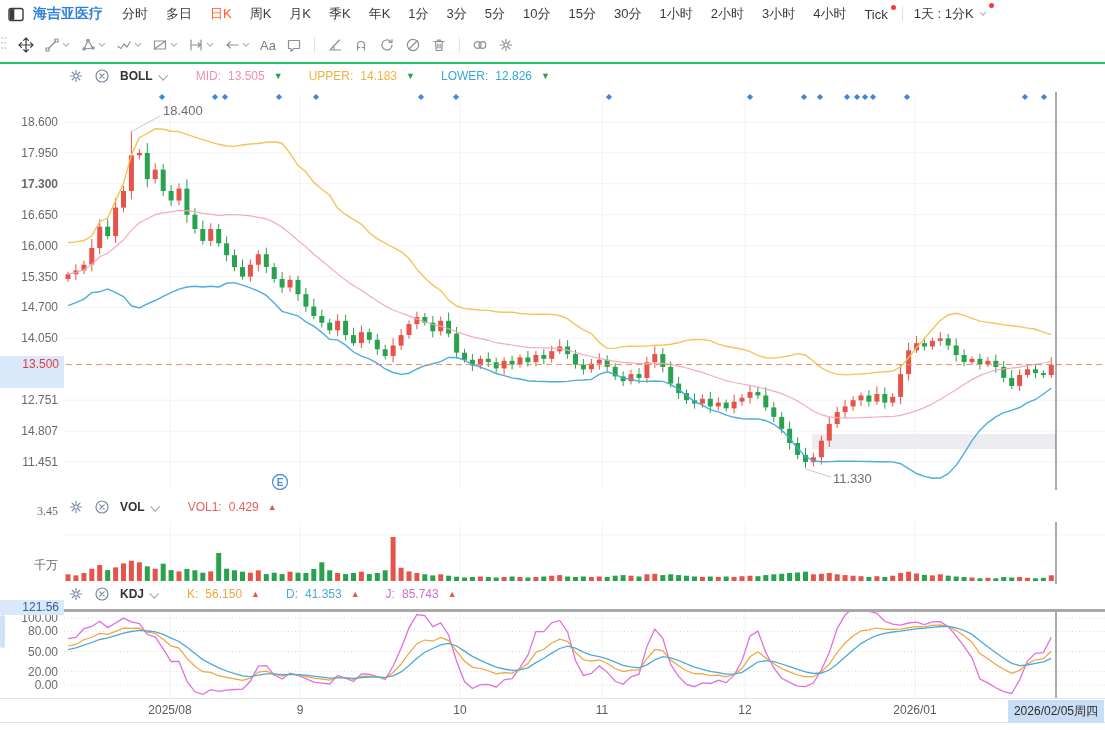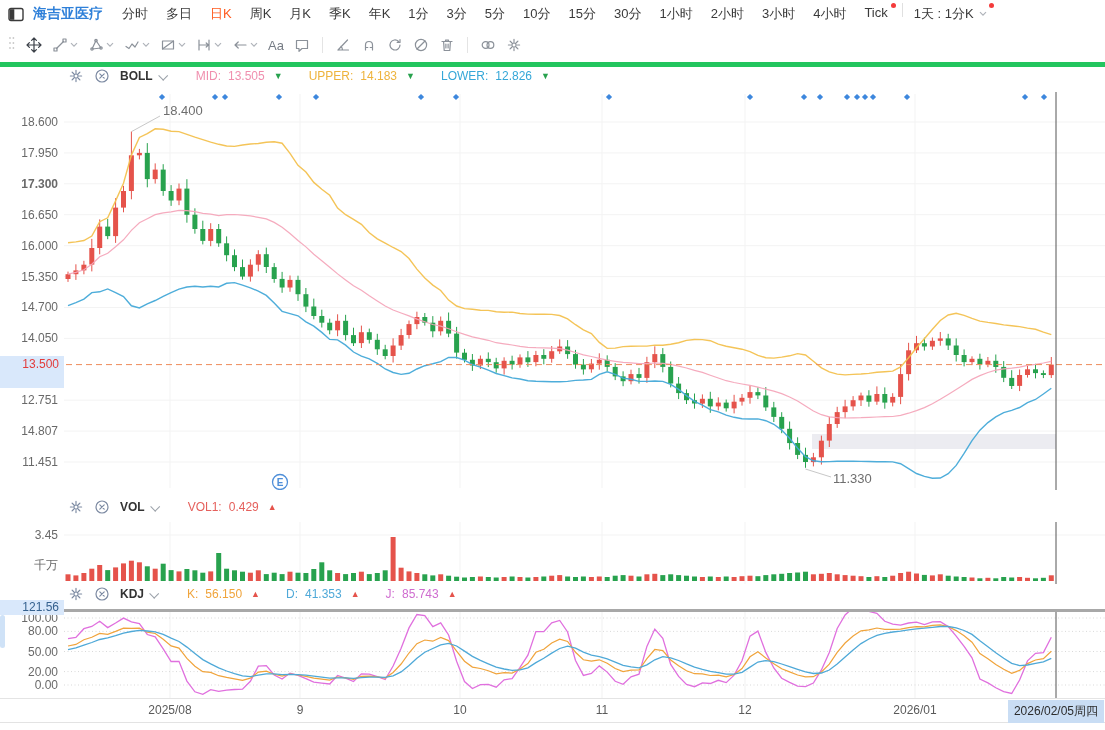--- a/index.html
+++ b/index.html
@@ -10,21 +10,21 @@
   .topnav{position:absolute;top:0;left:0;right:0;height:28px;display:flex;align-items:center;padding-left:8px;font-size:13px;white-space:nowrap;}
   .panel-ic{display:flex;align-items:center;margin-right:6px;cursor:pointer;}
   .stock{color:#2f80d9;font-weight:700;font-size:14px;margin:0 10px 0 2px;cursor:pointer;}
   .tab{position:relative;padding:2px 9px;color:#3a3a3a;cursor:pointer;}
   .tab.active{color:#ff5a1e;}
   .dot{position:absolute;top:0;right:1px;width:5px;height:5px;border-radius:50%;background:#f43b3b;}
   .navdiv{width:1px;height:14px;background:#e0e0e0;margin:0 5px;}
   .mode{position:relative;padding:2px 8px 2px 6px;color:#3a3a3a;cursor:pointer;display:flex;align-items:center;gap:5px;}
 
   
-  .toolbar{position:absolute;top:28px;left:0;right:0;height:34px;display:flex;align-items:center;padding-left:8px;border-bottom:5px solid #22c55e;}
+  .toolbar{position:absolute;top:28px;left:0;right:0;height:34px;display:flex;align-items:center;padding-left:0;border-bottom:2px solid #22c55e;}
   .tool{display:flex;align-items:center;gap:2px;padding:3px 4px;margin:0 1px;cursor:pointer;border-radius:3px;}
   .tool .aa{font-size:13px;color:#767c85;}
   .tdiv{width:1px;height:16px;background:#e4e4e4;margin:0 7px;}
   .handle{margin-right:6px;cursor:grab;}
 
   
   .legend{position:absolute;left:68px;height:20px;display:flex;align-items:center;font-size:12px;z-index:6;background:rgba(255,255,255,.0);}
   .legend .ic{display:flex;align-items:center;margin-right:10px;cursor:pointer;}
   .ind-name{font-weight:700;color:#333;margin-right:6px;cursor:pointer;}
   .chev{display:inline-block;width:6px;height:6px;border-right:1.4px solid #9aa0a8;border-bottom:1.4px solid #9aa0a8;transform:rotate(45deg) translateY(-1px);margin-right:4px;}
@@ -51,21 +51,21 @@
 <div class="app">
 
   <div class="topnav">
     <span class="panel-ic">
       <svg width="17" height="15" viewBox="0 0 17 15">
           <rect x="1" y="1.5" width="14" height="12" rx="2" fill="none" stroke="#3a3a3a" stroke-width="1.4"></rect>
           <rect x="1.7" y="2.2" width="4.6" height="10.6" fill="#3a3a3a"></rect>
         </svg>
     </span>
     <span class="stock">海吉亚医疗</span>
-    <nav id="tabs" style="display:flex;">
+    <nav id="tabs" style="display:flex;align-items:center;">
         <span class="tab">分时</span>
         <span class="tab">多日</span>
         <span class="tab active">日K</span>
         <span class="tab">周K</span>
         <span class="tab">月K</span>
         <span class="tab">季K</span>
         <span class="tab">年K</span>
         <span class="tab">1分</span>
         <span class="tab">3分</span>
         <span class="tab">5分</span>
@@ -297,21 +297,21 @@
         <div class="ylab" style="top: 152.914px;">17.950</div>
         <div class="ylab" style="top: 183.828px; font-weight: bold;">17.300</div>
         <div class="ylab" style="top: 214.742px;">16.650</div>
         <div class="ylab" style="top: 245.656px;">16.000</div>
         <div class="ylab" style="top: 276.57px;">15.350</div>
         <div class="ylab" style="top: 307.484px;">14.700</div>
         <div class="ylab" style="top: 338.398px;">14.050</div>
         <div class="ylab" style="top: 400.178px;">12.751</div>
         <div class="ylab" style="top: 431.092px;">14.807</div>
         <div class="ylab" style="top: 462.006px;">11.451</div>
-        <div class="ylab" style="top: 535px;">3.45</div>
+        <div class="ylab" style="top: 511px; font-family: Liberation Serif, serif;">3.45</div>
         <div class="ylab" style="top: 565px;">千万</div>
         <div class="ylab" style="top: 618px;">100.00</div>
         <div class="ylab" style="top: 631.4px;">80.00</div>
         <div class="ylab" style="top: 651.5px;">50.00</div>
         <div class="ylab" style="top: 671.6px;">20.00</div>
         <div class="ylab" style="top: 685px;">0.00</div>
       </div>
 
     <svg id="mainsvg" class="pane" style="top:90px" width="1105" height="400">
         <line x1="64" x2="1105" y1="32.0" y2="32.0" stroke="#f3f3f3"></line>

